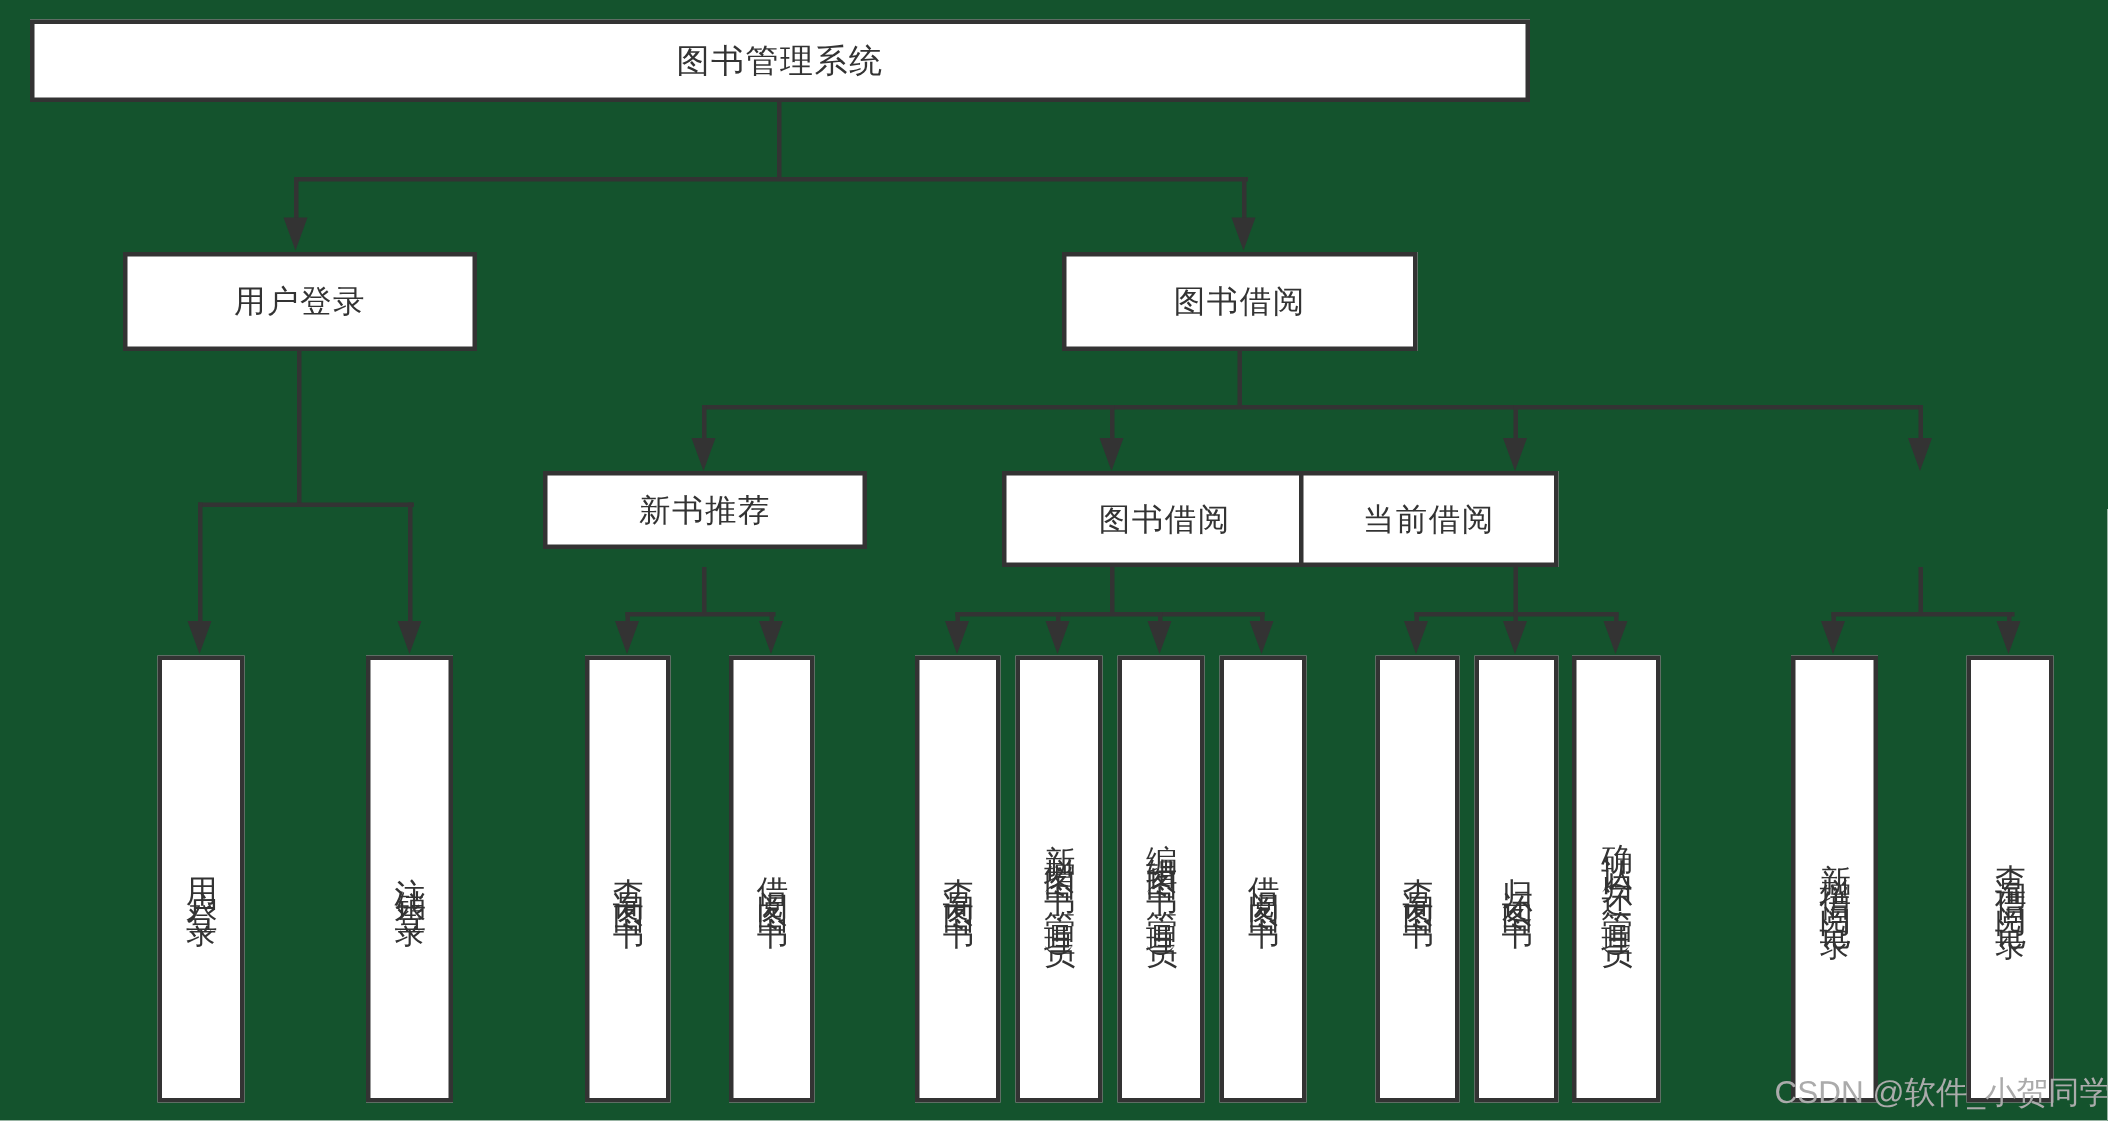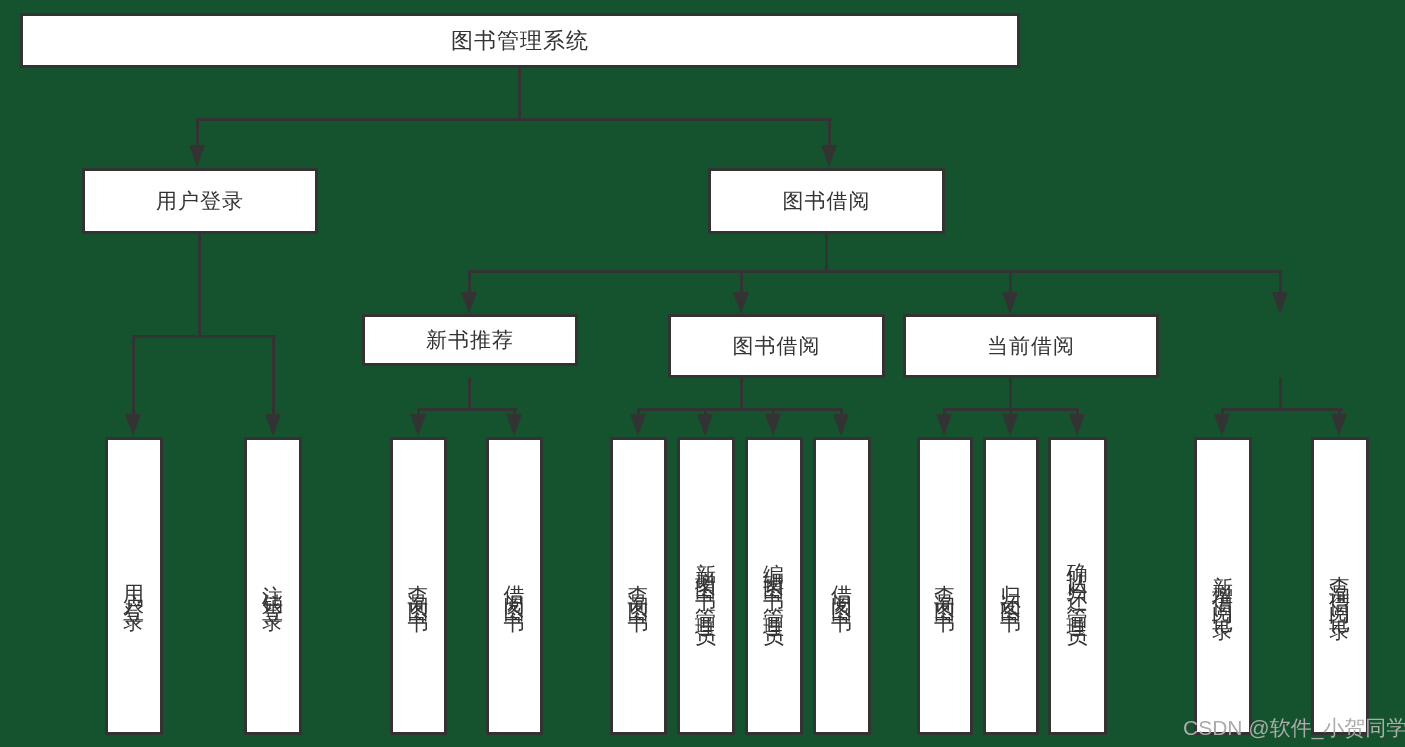--- a/index.html
+++ b/index.html
@@ -78,21 +78,21 @@
 
 <div class="canvas">
 
   <div class="box hbox rootbox" style="left:20px;top:13px;width:1000px;height:55px">图书管理系统</div>
 
   <div class="box hbox" style="left:82px;top:168px;width:236px;height:66px">用户登录</div>
   <div class="box hbox" style="left:708px;top:168px;width:237px;height:66px">图书借阅</div>
 
   <div class="box hbox" style="left:362px;top:314px;width:216px;height:52px">新书推荐</div>
   <div class="box hbox" style="left:668px;top:314px;width:217px;height:64px">图书借阅</div>
-  <div class="box hbox" style="left:903px;top:314px;width:256px;height:64px">当前借阅</div>
+  <div class="box hbox" style="left:866px;top:314px;width:173px;height:64px">当前借阅</div>
 
   <div class="box leaf" style="left:105px;width:58px">
     <span class="vtext">用户登录</span>
   </div>
   <div class="box leaf" style="left:244px;width:58px">
     <span class="vtext">注销登录</span>
   </div>
 
   <div class="box leaf" style="left:390px;width:57px">
     <span class="vtext">查询图书</span>

